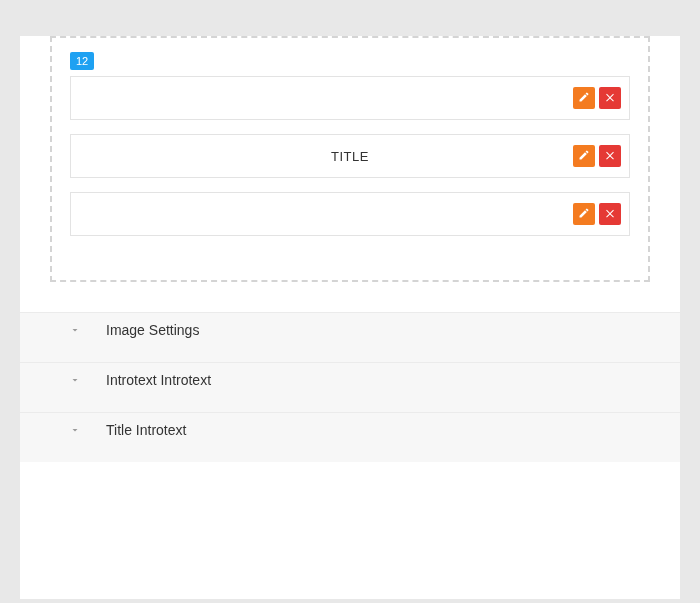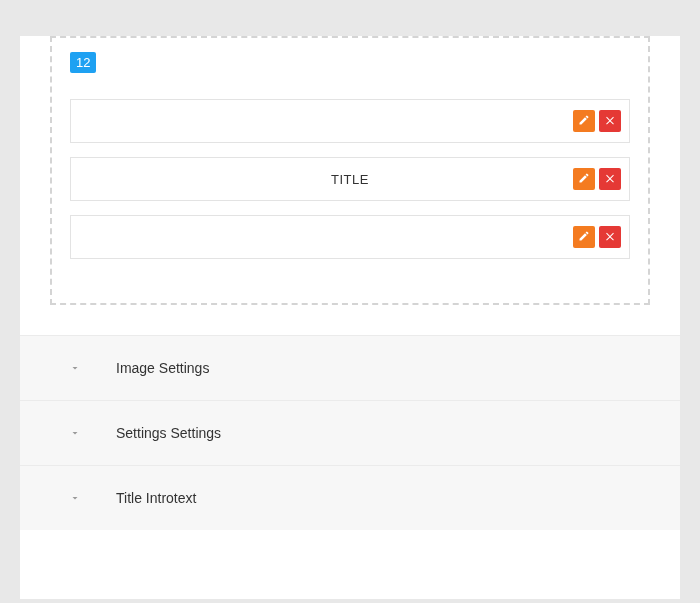--- a/index.html
+++ b/index.html
@@ -20,24 +20,24 @@
   .dashed-area {
     margin: 16px 30px 0 30px;
     border: 2px dashed #d4d4d4;
     padding: 14px 18px 44px 18px;
     position: relative;
   }
   .badge {
     display: inline-block;
     background: #1ea1f2;
     color: #fff;
-    font-size: 13px;
+    font-size: 11px;
     padding: 3px 6px;
     border-radius: 2px;
-    margin-bottom: 26px;
+    margin-bottom: 6px;
   }
   .block-list { display: flex; flex-direction: column; gap: 14px; }
   .block-item {
     border: 1px solid #e3e3e3;
     height: 44px;
     display: flex;
     align-items: center;
     position: relative;
   }
   .block-item .label {
@@ -69,24 +69,24 @@
   .icon-btn.delete { background: #e53935; }
   .icon-btn svg { width: 12px; height: 12px; fill: #fff; }
 
   .settings {
     margin-top: 30px;
     background: #f7f7f7;
   }
   .settings-item {
     border-top: 1px solid #ebebeb;
     border-bottom: 1px solid #ebebeb;
-    padding: 24px 20px 24px 48px;
-    display: flex;
-    align-items: center;
-    gap: 34px;
+    padding: 9px 20px 24px 48px;
+    display: flex;
+    align-items: center;
+    gap: 24px;
     cursor: pointer;
     margin-bottom: -1px;
   }
   .settings-item:last-child { border-bottom: none; }
   .chevron {
     width: 14px;
     height: 14px;
     display: flex;
     align-items: center;
     justify-content: center;
@@ -175,21 +175,21 @@
       </span>
       <span class="settings-label">Image Settings</span>
     </div>
 
     <div class="settings-item">
       <span class="chevron">
         <svg viewBox="0 0 24 24">
             <path d="M7 10l5 5 5-5z"></path>
           </svg>
       </span>
-      <span class="settings-label">Settings Settings</span>
+      <span class="settings-label">Introtext Introtext</span>
     </div>
 
     <div class="settings-item">
       <span class="chevron">
         <svg viewBox="0 0 24 24">
             <path d="M7 10l5 5 5-5z"></path>
           </svg>
       </span>
       <span class="settings-label">Title Introtext</span>
     </div>

